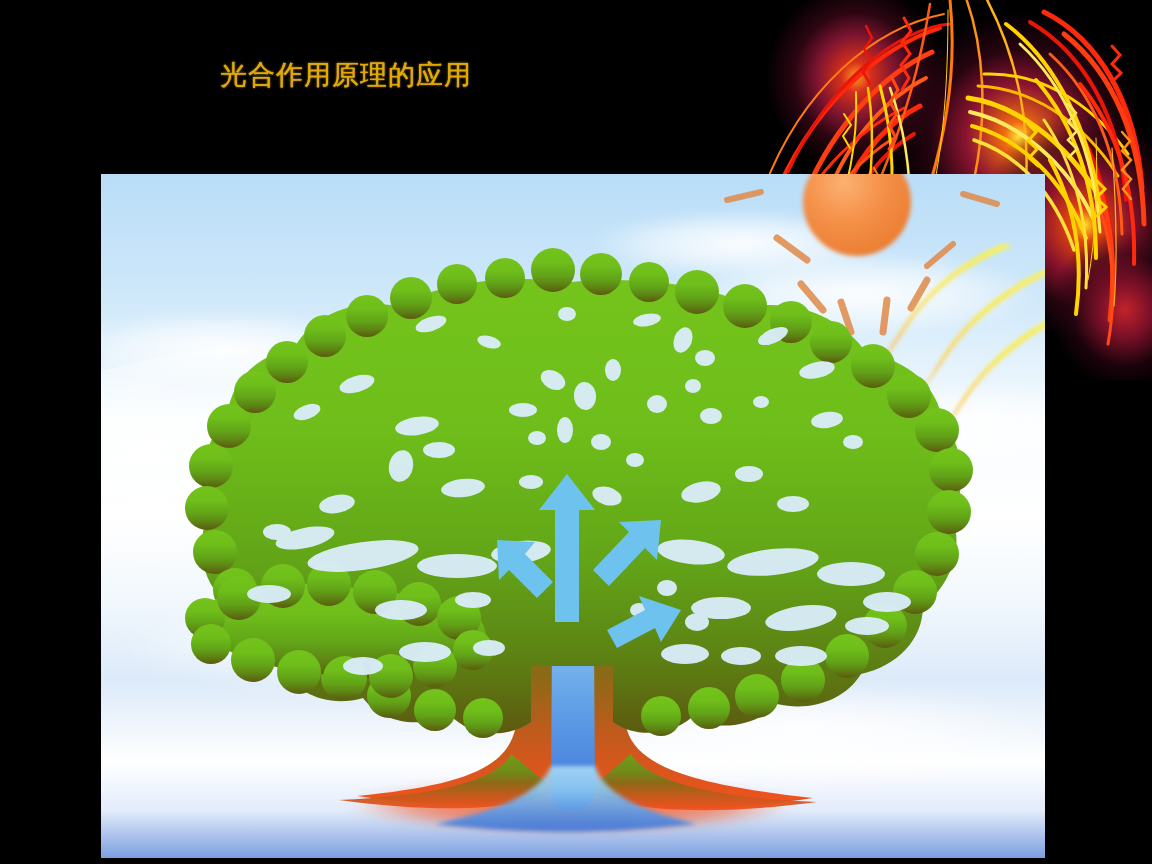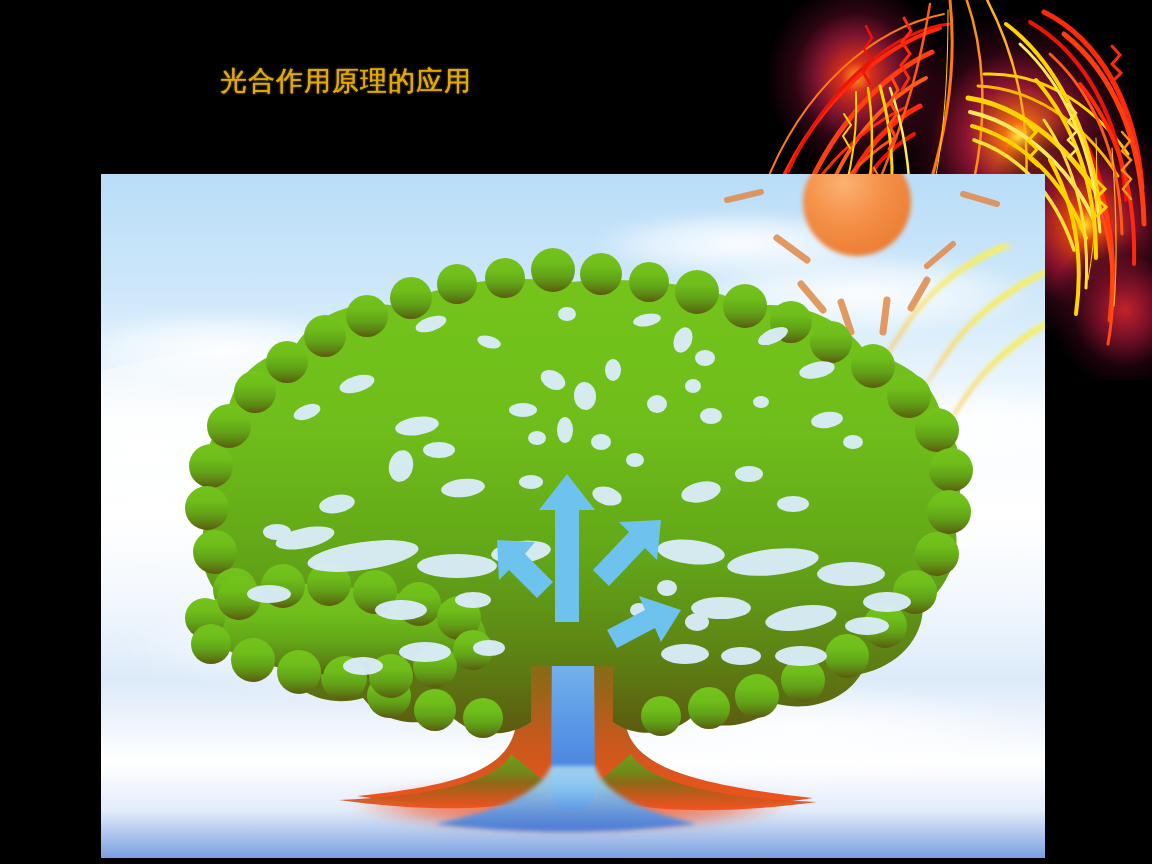--- a/index.html
+++ b/index.html
@@ -2,21 +2,21 @@
 <html><head>
 <meta charset="utf-8">
 <style>
   html,body{margin:0;padding:0;background:#000;}
   body{width:1152px;height:864px;overflow:hidden;font-family:"Liberation Serif",serif;}
 
   #slide{position:relative;width:1152px;height:864px;background:#000;overflow:hidden;}
 
   
   #slide-title{
-    position:absolute;left:220px;top:64px;
+    position:absolute;left:220px;top:58px;
     font-family:"Liberation Serif","DejaVu Serif",serif;
     font-size:27px;line-height:34px;letter-spacing:1px;
     color:#e3a900;
     text-shadow:0 0 1px #ffcf3d, 0 0 3px rgba(255,190,40,.55);
     white-space:nowrap;
   }
 
   
   #fireworks{
     position:absolute;left:744px;top:-12px;width:408px;height:392px;

